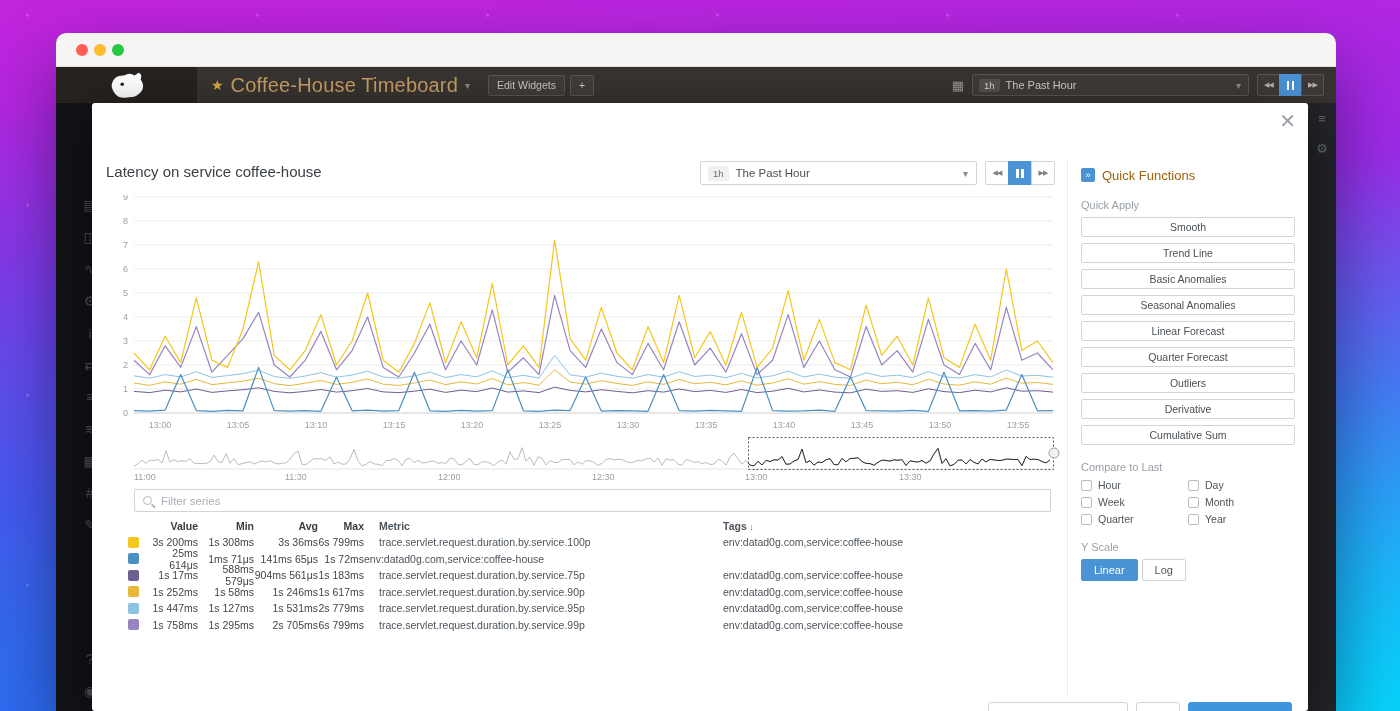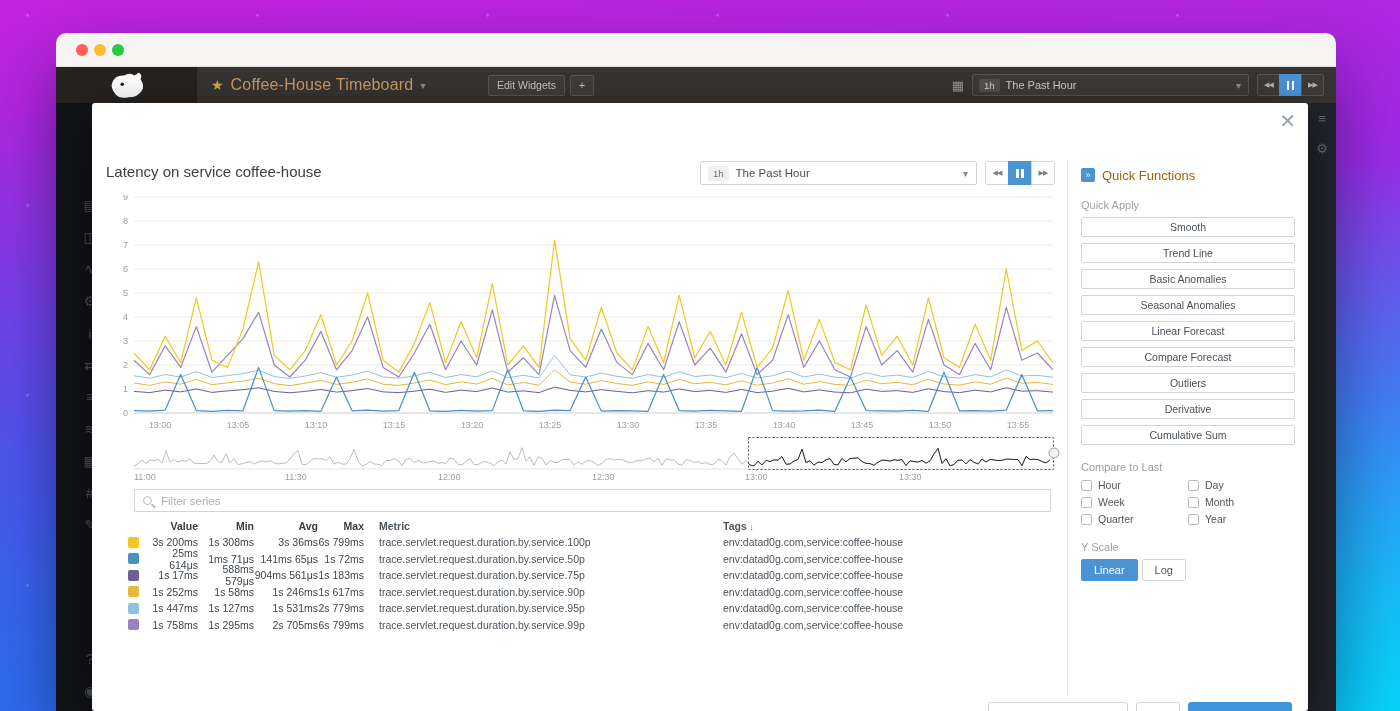--- a/index.html
+++ b/index.html
@@ -19,21 +19,21 @@
     overflow:hidden;background:#202226;box-shadow:0 30px 70px rgba(0,0,30,.45);}
   .titlebar{position:relative;height:34px;background:#f6f5f3;border-bottom:1px solid #e3e1de;}
   .dot{position:absolute;top:11px;width:12px;height:12px;border-radius:50%;}
   .dot.r{left:20px;background:#ff5f57;} .dot.y{left:38px;background:#febc2e;} .dot.g{left:56px;background:#28c840;}
   .app{position:absolute;top:34px;left:0;right:0;bottom:0;background:#34363b;}
   
   .nav{position:absolute;top:0;left:0;right:0;height:36px;background:#373330;display:flex;align-items:center;z-index:2;}
   .logo-block{position:absolute;left:0;top:0;width:141px;height:36px;background:#262220;display:flex;align-items:center;justify-content:center;}
   .nav-title{position:absolute;left:155px;display:flex;align-items:center;gap:7px;}
   .star{color:#d9a93f;font-size:14px;}
-  .dash-title{color:#c59c63;font-size:16px;letter-spacing:.2px;}
+  .dash-title{color:#c59c63;font-size:20px;letter-spacing:.2px;}
   .caret{color:#8e8а86;color:#8e8a86;font-size:10px;}
   .nav-btns{position:absolute;left:432px;display:flex;gap:5px;}
   .dark-btn{height:21px;padding:0 8px;background:#403c39;border:1px solid #5a5652;border-radius:2px;
     color:#c9c5c1;font-size:10.5px;display:flex;align-items:center;}
   .nav-right{position:absolute;right:12px;display:flex;align-items:center;gap:8px;}
   .grid-ic{color:#9a9792;font-size:13px;}
   .tsel-dark{width:277px;height:22px;background:#3e3a37;border:1px solid #5a5652;border-radius:2px;display:flex;align-items:center;}
   .tsel-dark .badge{background:#55504c;color:#d8d5d1;font-size:9.5px;padding:1px 5px;margin:0 6px;border-radius:2px;}
   .tsel-dark .lbl{color:#cfccc8;font-size:11px;}
   .tsel-dark .caret{margin-left:auto;margin-right:7px;}
@@ -290,21 +290,20 @@
               <span class="c-tags">env:datad0g.com,service:coffee-house</span>
             </div>
             <div class="t-row">
               <span class="c-sw">
                 <span class="swatch" style="background: rgb(74, 144, 194);"></span>
               </span>
               <span class="c-val">25ms 614μs</span>
               <span class="c-min">1ms 71μs</span>
               <span class="c-avg">141ms 65μs</span>
               <span class="c-max">1s 72ms</span>
-              <span class="c-metric">trace.servlet.request.duration.by.service.50p</span>
               <span class="c-tags">env:datad0g.com,service:coffee-house</span>
             </div>
             <div class="t-row">
               <span class="c-sw">
                 <span class="swatch" style="background: rgb(109, 95, 145);"></span>
               </span>
               <span class="c-val">1s 17ms</span>
               <span class="c-min">588ms 579μs</span>
               <span class="c-avg">904ms 561μs</span>
               <span class="c-max">1s 183ms</span>
@@ -352,21 +351,21 @@
             <span class="qf-ic">»</span>
             <span class="qf-title">Quick Functions</span>
           </div>
           <div class="sec-label">Quick Apply</div>
           <div>
               <button class="qf-btn">Smooth</button>
               <button class="qf-btn">Trend Line</button>
               <button class="qf-btn">Basic Anomalies</button>
               <button class="qf-btn">Seasonal Anomalies</button>
               <button class="qf-btn">Linear Forecast</button>
-              <button class="qf-btn">Compare Forecast</button>
+              <button class="qf-btn">Quarter Forecast</button>
               <button class="qf-btn">Outliers</button>
               <button class="qf-btn">Derivative</button>
               <button class="qf-btn">Cumulative Sum</button>
             </div>
           <div class="sec-label">Compare to Last</div>
           <div class="cmp-grid">
               <label class="cmp-item">
                 <span class="cmp-box"></span>
                 <span>Hour</span>
               </label>

